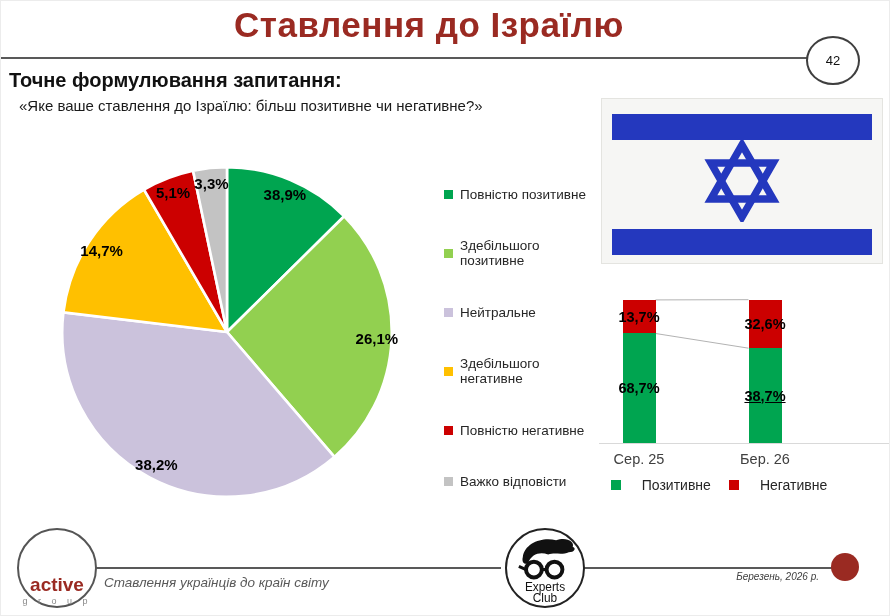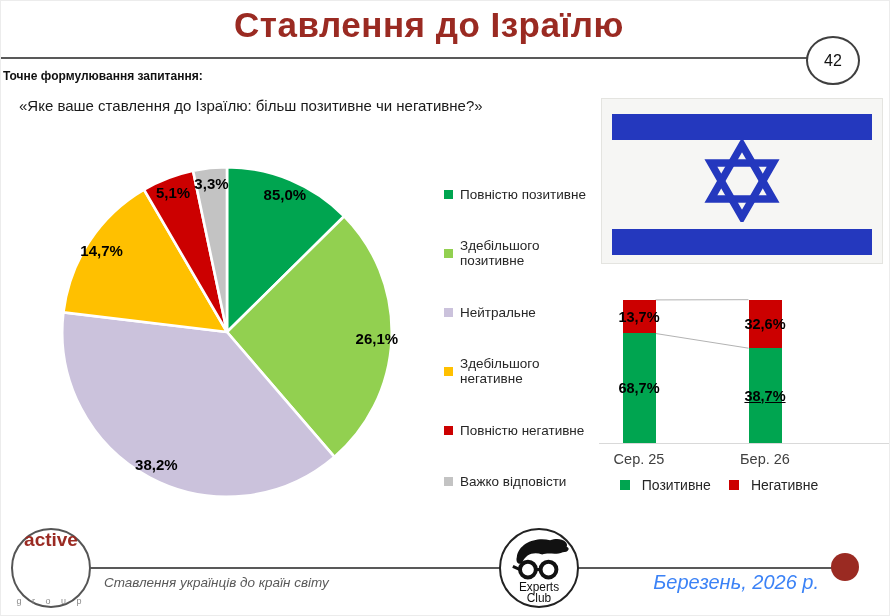--- a/index.html
+++ b/index.html
@@ -4,23 +4,23 @@
 <style>
   html,body{margin:0;padding:0;background:#fff;}
   .slide{position:relative;width:890px;height:616px;background:#fff;overflow:hidden;
          font-family:"Liberation Sans",sans-serif;border:1px solid #ececec;box-sizing:border-box;}
   
   .title{position:absolute;top:4px;left:0;width:856px;text-align:center;
          font-size:35px;font-weight:bold;color:var(--accent,#9A2A22);letter-spacing:.5px;}
   .header-line{position:absolute;top:56px;left:0;width:806px;height:2px;background:var(--line-gray,#595959);}
   .page-circle{position:absolute;top:35px;left:805px;width:50px;height:45px;border:2px solid #3f3f3f;
          border-radius:50%;background:#fff;display:flex;align-items:center;justify-content:center;
-         font-size:16px;color:#111;}
+         font-size:13px;color:#111;}
   
-  .q-label{position:absolute;top:68px;left:2px;font-size:12px;font-weight:bold;color:#111;}
+  .q-label{position:absolute;top:68px;left:8px;font-size:20px;font-weight:bold;color:#111;}
   .q-text{position:absolute;top:96px;left:18px;font-size:15px;color:#1a1a1a;}
   
   .pie-box{position:absolute;top:158px;left:53px;width:346px;height:346px;}
   .pie-box svg{width:100%;height:100%;display:block;}
   .pie-label{position:absolute;transform:translate(-50%,-50%);font-size:15px;font-weight:bold;color:#000;white-space:nowrap;}
   .pie-legend{position:absolute;top:186px;left:411px;width:185px;height:302px;margin:0;padding:0;
          list-style:none;display:flex;flex-direction:column;justify-content:space-between;}
   .pie-legend li{display:flex;align-items:center;gap:7px;font-size:13.5px;color:#262626;padding-left:32px;}
   .swatch{width:9px;height:9px;flex:0 0 9px;display:inline-block;}
   
@@ -29,36 +29,36 @@
   .flag .stripe{position:absolute;left:10px;right:10px;height:26px;background:var(--flag-blue,#2438BE);}
   .flag .stripe.top{top:15px;} .flag .stripe.bottom{bottom:8px;}
   .flag .star{position:absolute;left:50%;top:50%;transform:translate(-50%,-50%);width:82px;height:82px;}
   
   .bar-chart{position:absolute;top:288px;left:598px;width:292px;height:216px;}
   .bar-axis{position:absolute;left:0;top:154px;width:292px;height:1px;background:#d9d9d9;}
   .bar-seg{position:absolute;}
   .bar-val{position:absolute;transform:translate(-50%,-50%);font-size:14.5px;font-weight:bold;color:#000;white-space:nowrap;}
   .bar-cat{position:absolute;transform:translateX(-50%);top:162px;font-size:14.5px;color:#404040;white-space:nowrap;}
   .bar-legend{position:absolute;top:188px;left:0;width:240px;display:flex;justify-content:center;gap:18px;}
-  .bar-legend .item{display:flex;align-items:center;gap:12px;font-size:14px;color:#262626;}
+  .bar-legend .item{display:flex;align-items:center;gap:21px;font-size:14px;color:#262626;}
   .bar-legend .swatch{width:10px;height:10px;flex:0 0 10px;}
   .connectors{position:absolute;left:0;top:0;width:292px;height:216px;pointer-events:none;}
   
   .footer-line{position:absolute;top:566px;height:2px;background:var(--line-gray,#595959);}
   .fl-left{left:88px;width:412px;} .fl-right{left:576px;width:262px;}
   .logo-circle{position:absolute;top:527px;width:80px;height:80px;border-radius:50%;background:#fff;
         border:2px solid #555;box-sizing:border-box;display:flex;flex-direction:column;
-        align-items:center;justify-content:space-between;}
+        align-items:center;justify-content:flex-end;margin-left:6px;}
   .active-logo{left:10px;}
   .active-logo .a1{font-size:19px;font-weight:bold;color:var(--accent,#9A2A22);line-height:1;}
   .active-logo .a2{font-size:9px;color:#8a8a8a;letter-spacing:4px;margin-top:2px;}
   .experts-logo{left:498px;border-color:#222;}
   .experts-logo svg{width:76px;height:76px;display:block;}
   .series-title{position:absolute;left:103px;top:574px;font-size:13.5px;font-style:italic;color:#595959;}
-  .footer-date{position:absolute;right:70px;top:570px;font-size:20px;font-style:italic;color:#3b82f6;}
+  .footer-date{position:absolute;right:70px;top:570px;font-size:10px;font-style:italic;color:#404040;}
   .red-dot{position:absolute;left:830px;top:552px;width:28px;height:28px;border-radius:50%;
         background:var(--accent,#9A2A22);}
 </style>
 </head>
 <body>
 
 <div class="slide">
 
   <div class="title">Ставлення до Ізраїлю</div>
   <div class="header-line"></div>
@@ -72,21 +72,21 @@
   <div class="pie-box">
     <svg id="pie-svg" viewBox="-105 -105 210 210">
         <path d="M0,0 L0.00,-100.00 A100,100 0 0 1 71.15,-70.26 Z" fill="#00A550" stroke="#fff" stroke-width="1.6"></path>
         <path d="M0,0 L71.15,-70.26 A100,100 0 0 1 65.18,75.84 Z" fill="#92D050" stroke="#fff" stroke-width="1.6"></path>
         <path d="M0,0 L65.18,75.84 A100,100 0 0 1 -99.29,-11.91 Z" fill="#CBC2DC" stroke="#fff" stroke-width="1.6"></path>
         <path d="M0,0 L-99.29,-11.91 A100,100 0 0 1 -50.36,-86.39 Z" fill="#FFC000" stroke="#fff" stroke-width="1.6"></path>
         <path d="M0,0 L-50.36,-86.39 A100,100 0 0 1 -20.59,-97.86 Z" fill="#CC0000" stroke="#fff" stroke-width="1.6"></path>
         <path d="M0,0 L-20.59,-97.86 A100,100 0 0 1 -0.00,-100.00 Z" fill="#C3C3C3" stroke="#fff" stroke-width="1.6"></path>
       </svg>
     <div id="pie-labels" style="position:absolute;left:0;top:0;width:346px;height:346px;">
-        <div class="pie-label" style="left: 230.838px; top: 34.5991px;">85,0%</div>
+        <div class="pie-label" style="left: 230.838px; top: 34.5991px;">38,9%</div>
         <div class="pie-label" style="left: 322.875px; top: 179.124px;">26,1%</div>
         <div class="pie-label" style="left: 102.394px; top: 305.344px;">38,2%</div>
         <div class="pie-label" style="left: 47.6289px; top: 90.6466px;">14,7%</div>
         <div class="pie-label" style="left: 119.098px; top: 33.0193px;">5,1%</div>
         <div class="pie-label" style="left: 157.477px; top: 23.8054px;">3,3%</div>
       </div>
   </div>
 
   <ul class="pie-legend" id="pie-legend">
       <li>

